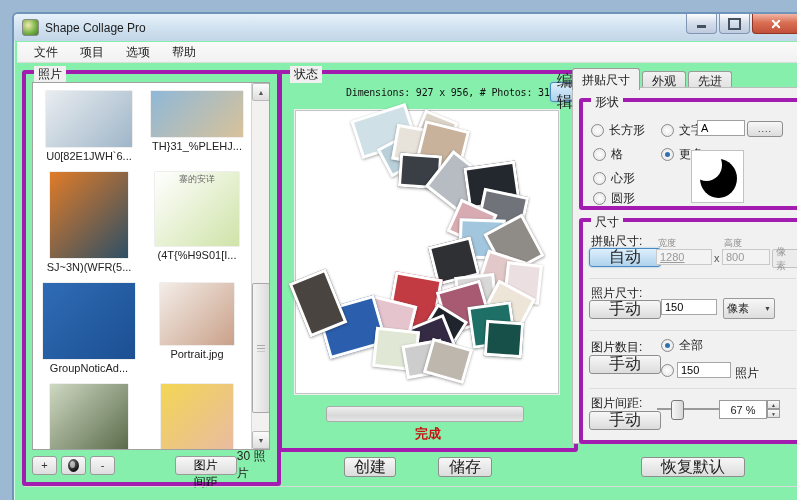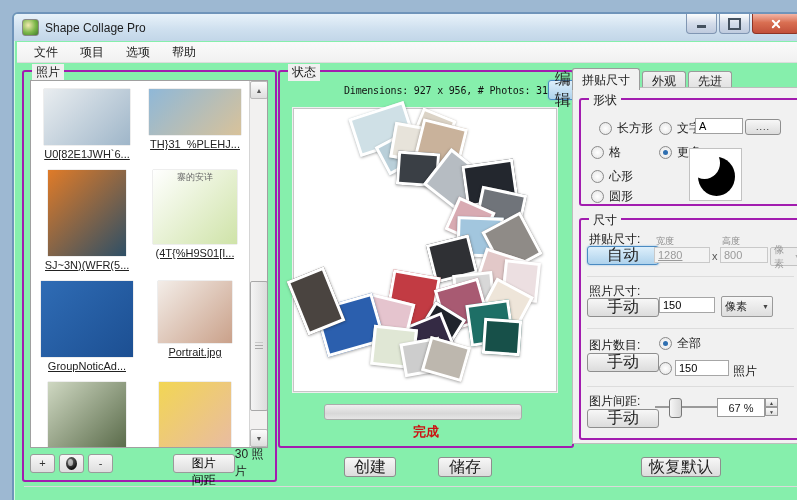--- a/index.html
+++ b/index.html
@@ -19,28 +19,28 @@
   .glyph-min{width:9px;height:3px;background:#44515f;margin-top:6px;}
   .glyph-max{width:9px;height:8px;border:2px solid #44515f;}
   .glyph-x1,.glyph-x2{position:absolute;left:50%;top:50%;width:11px;height:2px;background:#fff;border-radius:1px;}
   .glyph-x1{transform:translate(-50%,-50%) rotate(45deg);}
   .glyph-x2{transform:translate(-50%,-50%) rotate(-45deg);}
   
   .menubar{position:absolute;left:3px;top:28px;right:3px;height:20px;background:linear-gradient(#fafafa,#f1f1f1);
     border-bottom:1px solid #dcdcdc;display:flex;align-items:center;padding-left:6px;}
   .menu-item{padding:2px 11px;cursor:pointer;}
   
-  .group{position:absolute;border:2px solid #a21caf;border-radius:3px;background:transparent;}
+  .group{position:absolute;border:4px solid #a21caf;border-radius:3px;background:transparent;}
   .group-label{position:absolute;top:-8px;left:8px;background:#f0f0f0;padding:0 4px;font-size:12px;color:#1a1a1a;}
   
   .photos-group{left:8px;top:56px;width:251px;height:408px;}
   .photo-list{position:absolute;left:6px;top:8px;width:236px;height:366px;background:#fff;border:1px solid #a0a0a0;overflow:hidden;}
   .photo-grid{position:absolute;left:2px;top:2px;right:18px;bottom:2px;display:grid;grid-template-columns:1fr 1fr;
     align-content:start;justify-items:center;row-gap:10px;padding-top:6px;}
-  .photo-item{display:flex;flex-direction:column;align-items:center;width:104px;cursor:pointer;text-decoration:underline;}
+  .photo-item{display:flex;flex-direction:column;align-items:center;width:104px;cursor:pointer;}
   .thumb{position:relative;box-shadow:0 0 1px rgba(0,0,0,.4);}
   .thumb .cap{position:absolute;top:1px;left:0;right:0;text-align:center;font-size:9px;color:#666;}
   .fname{max-width:100px;font-size:11px;color:#222;white-space:nowrap;overflow:hidden;text-overflow:ellipsis;margin-top:3px;}
   .vscroll{position:absolute;right:0;top:0;bottom:0;width:17px;background:#f2f1f0;border-left:1px solid #d5d5d5;}
   .scroll-btn{position:absolute;left:0;width:16px;height:16px;border:1px solid #b9b9b9;border-radius:2px;background:linear-gradient(#fcfcfc,#dedede);
     font-size:7px;color:#555;display:flex;align-items:center;justify-content:center;cursor:pointer;}
   .scroll-btn.up{top:0;}
   .scroll-btn.down{bottom:0;}
   .scroll-thumb{position:absolute;left:0;top:200px;width:16px;height:128px;border:1px solid #a8a8a8;border-radius:2px;
     background:linear-gradient(90deg,#f4f4f4,#dcdcdc);cursor:grab;}
@@ -101,21 +101,21 @@
   .dd.disabled{color:#9a9a9a;background:#ececec;border-color:#c2c2c2;cursor:default;}
   .dd.disabled .arr{color:#aaa;}
   .slider{position:absolute;width:80px;height:18px;}
   .slider .track{position:absolute;left:0;right:0;top:8px;height:2px;background:#9a9a9a;}
   .slider .sthumb{position:absolute;left:17%;top:0;width:11px;height:18px;border:1px solid #777;border-radius:3px;
     background:linear-gradient(90deg,#f6f6f6,#d8d8d8);cursor:grab;}
   .spin-field{position:absolute;border:1px solid #9a9a9a;background:#fff;font-size:11px;display:flex;align-items:center;justify-content:center;}
   .spinner{position:absolute;width:13px;height:18px;display:flex;flex-direction:column;}
   .spinner div{flex:1;border:1px solid #9a9a9a;background:linear-gradient(#fafafa,#e0e0e0);font-size:5px;color:#444;
     display:flex;align-items:center;justify-content:center;cursor:pointer;}
-  .restore-btn{position:absolute;left:627px;top:443px;width:80px;height:20px;padding-left:6px;}
+  .restore-btn{position:absolute;left:627px;top:443px;width:104px;height:20px;padding-left:6px;}
   .bottom-line{position:absolute;left:10px;right:10px;top:472px;height:1px;background:#dadada;}
 </style>
 </head>
 <body>
 
 <div class="window">
 
   <div class="titlebar">
     <span class="app-icon"></span>
     <span class="title">Shape Collage Pro</span>
@@ -242,21 +242,21 @@
   <div class="tabs">
     <div class="tab active">拼贴尺寸</div>
     <div class="tab">外观</div>
     <div class="tab">先进</div>
   </div>
 
   <div class="tab-panel">
 
     <div class="group shape-group">
       <div class="group-label">形状</div>
-      <div class="radio-row" style="left:18px;top:20px;">
+      <div class="radio-row" style="left:8px;top:20px;">
         <span class="radio"></span>
           <span>长方形</span>
       </div>
       <div class="radio-row" style="left:10px;top:44px;">
         <span class="radio"></span>
           <span>格</span>
       </div>
       <div class="radio-row" style="left:10px;top:68px;">
         <span class="radio"></span>
           <span>心形</span>

